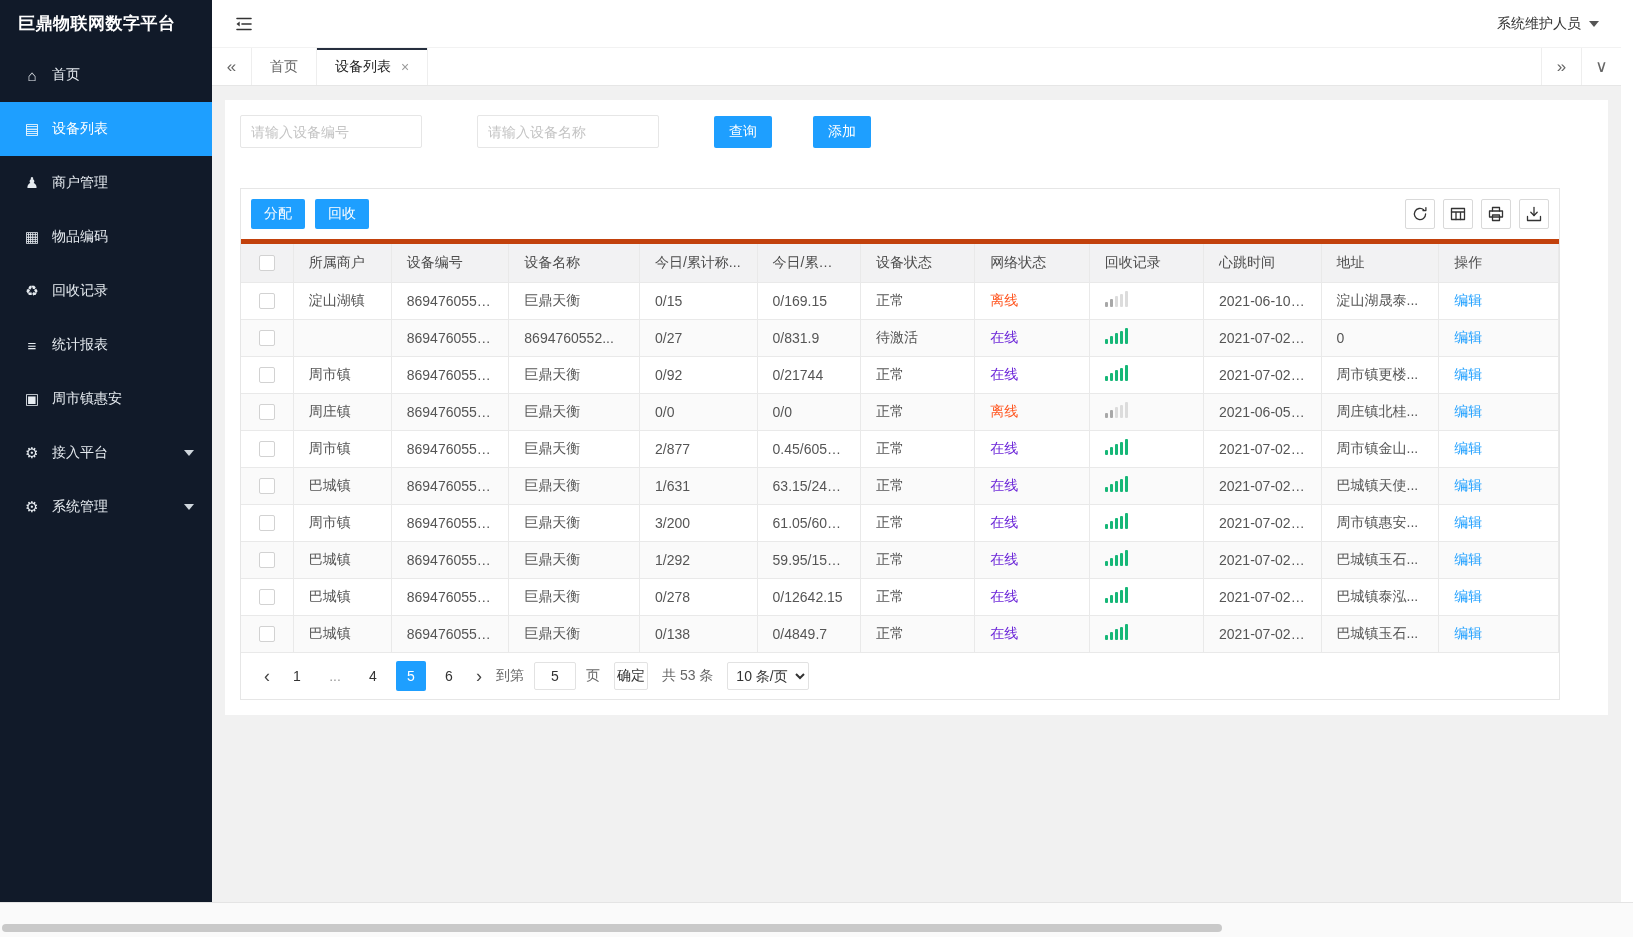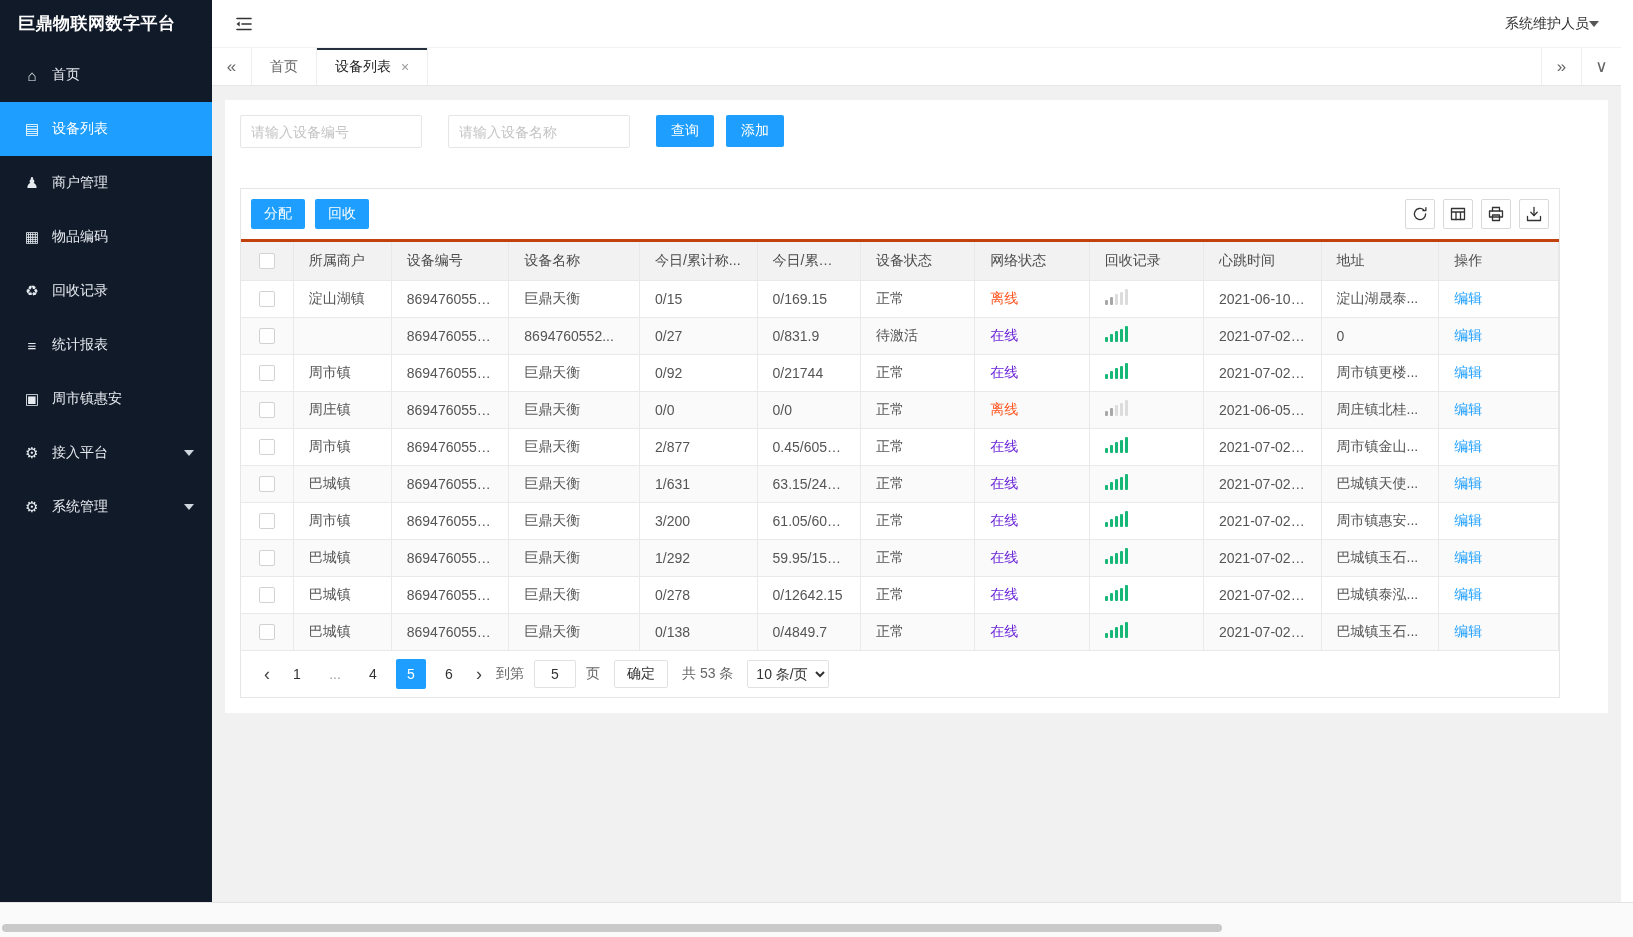--- a/index.html
+++ b/index.html
@@ -19,44 +19,44 @@
   .menu-icon { width:20px; margin-right:10px; font-size:15px; text-align:center; flex-shrink:0; }
   .menu-caret { position:absolute; right:18px; top:50%; margin-top:-3px; width:0; height:0;
     border-left:5px solid transparent; border-right:5px solid transparent; border-top:6px solid #cfd6dd; }
 
   
   .main { flex:1; min-width:0; display:flex; flex-direction:column; background:#f1f1f1; }
 
   .topbar { height:48px; background:#fff; display:flex; align-items:center; justify-content:space-between; padding:0 22px; border-bottom:1px solid #f2f2f2; }
   .collapse-btn { cursor:pointer; display:flex; align-items:center; }
   .collapse-btn svg { stroke:#333; stroke-width:1.6; fill:none; stroke-linecap:round; }
-  .user-menu { display:flex; align-items:center; color:#333; cursor:pointer; }
+  .user-menu { display:flex; align-items:center; gap:8px; color:#333; cursor:pointer; }
   .user-caret { width:0; height:0; border-left:5px solid transparent; border-right:5px solid transparent; border-top:6px solid #555; }
 
   .tabbar { height:38px; background:#fff; display:flex; align-items:stretch; border-bottom:1px solid #e6e6e6; }
   .tab-nav-btn { width:40px; display:flex; align-items:center; justify-content:center; color:#666; font-size:17px; border-right:1px solid #eee; cursor:pointer; }
   .tab-nav-btn.right { border-right:none; border-left:1px solid #eee; }
   .tab { display:flex; align-items:center; padding:0 18px; color:#666; border-right:1px solid #eee; cursor:pointer; position:relative; background:#fff; white-space:nowrap; }
   .tab.active { color:#1f1f1f; }
   .tab.active::before { content:""; position:absolute; top:0; left:0; right:0; height:2px; background:#262f3e; }
   .tab-close { margin-left:10px; color:#9a9a9a; font-size:14px; }
   .tab-spacer { flex:1; }
 
   .content { flex:1; padding:14px 13px; overflow:hidden; }
   .card { background:#fff; padding:15px; }
 
   
-  .search-row { display:flex; align-items:flex-start; margin-bottom:40px; }
+  .search-row { display:flex; align-items:center; margin-bottom:40px;gap:29px; }
   .input { width:182px; height:33px; border:1px solid #e6e6e6; border-radius:2px; padding:0 10px; font-size:14px; color:#333; outline:none; margin-right:26px; background:#fff; }
   .input::placeholder { color:#c4c4c4; }
   .btn { height:32px; padding:0 15px; background:#1E9FFF; border:none; border-radius:2px; color:#fff; font-size:14px; cursor:pointer; margin-right:12px; }
 
   
   .table-box { border:1px solid #e6e6e6; width:1320px; }
-  .table-toolbar { padding:10px; display:flex; align-items:center; border-bottom:3px solid #c2410c; }
+  .table-toolbar { padding:10px; display:flex; align-items:center; border-bottom:5px solid #c2410c; }
   .tool-btn { height:30px; padding:0 13px; background:#1E9FFF; border:none; border-radius:2px; color:#fff; font-size:14px; cursor:pointer; margin-right:10px; }
   .icon-btns { margin-left:auto; display:flex; gap:8px; }
   .icon-btn { width:30px; height:30px; border:1px solid #d9d9d9; border-radius:2px; background:#fff; display:flex; align-items:center; justify-content:center; cursor:pointer; }
   .icon-btn svg { width:16px; height:16px; stroke:#333; stroke-width:1.3; fill:none; stroke-linecap:round; stroke-linejoin:round; }
 
   table { border-collapse:collapse; table-layout:fixed; width:1318px; font-size:14px; }
   th, td { border-right:1px solid #e9e9e9; border-bottom:1px solid #e9e9e9; height:37px; padding:0 15px; text-align:left; overflow:hidden; white-space:nowrap; text-overflow:ellipsis; }
   th { background:#f2f2f3; color:#4d4d4d; font-weight:400; height:38px; }
   td { color:#555; }
   tbody tr:nth-child(even) { background:#fafafa; }
@@ -81,21 +81,21 @@
   
   .pagination { display:flex; align-items:center; padding:8px 15px; color:#555; }
   .page-arrow { padding:0 8px; font-size:18px; color:#444; cursor:pointer; line-height:30px; }
   .pages { display:flex; align-items:center; }
   .page-item { min-width:30px; height:30px; line-height:30px; text-align:center; margin:0 4px; cursor:pointer; color:#333; border-radius:2px; padding:0 4px; }
   .page-item.active { background:#1E9FFF; color:#fff; cursor:default; }
   .page-item.ellipsis { cursor:default; color:#999; }
   .goto-label { margin-left:6px; color:#666; }
   .goto-input { width:42px; height:28px; border:1px solid #e2e2e2; border-radius:2px; text-align:center; margin:0 10px; font-size:14px; color:#333; outline:none; }
   .goto-suffix { margin-right:14px; color:#666; }
-  .confirm-btn { height:28px; padding:0 12px; background:#fff; border:1px solid #e2e2e2; border-radius:2px; font-size:14px; color:#333; cursor:pointer; margin-right:14px; }
+  .confirm-btn { height:28px; padding:0 2px; background:#fff; border:1px solid #e2e2e2; border-radius:2px; font-size:14px; color:#333; cursor:pointer; margin-right:14px; }
   .total { margin-right:14px; color:#666; }
   .size-select { height:28px; border:1px solid #e2e2e2; border-radius:2px; background:#fff; font-size:14px; color:#333; padding:0 4px; outline:none; }
 
   
   .bottom-strip { height:35px; background:#fafafa; border-top:1px solid #e4e4e4; position:relative; }
   .scroll-thumb { position:absolute; bottom:5px; left:2px; width:1220px; height:8px; background:#c9c9c9; border-radius:4px; cursor:pointer; }
 </style>
 </head>
 <body>
 

